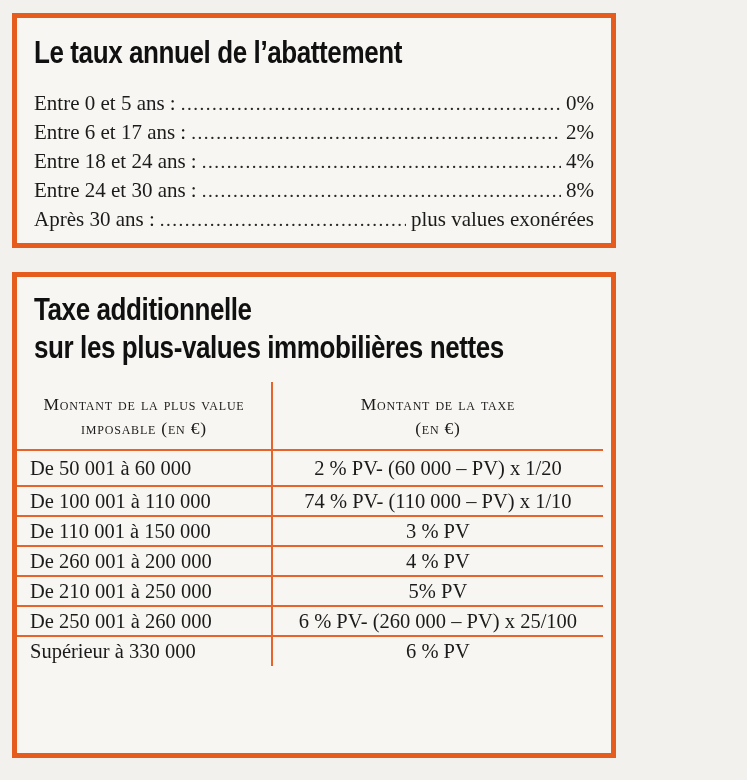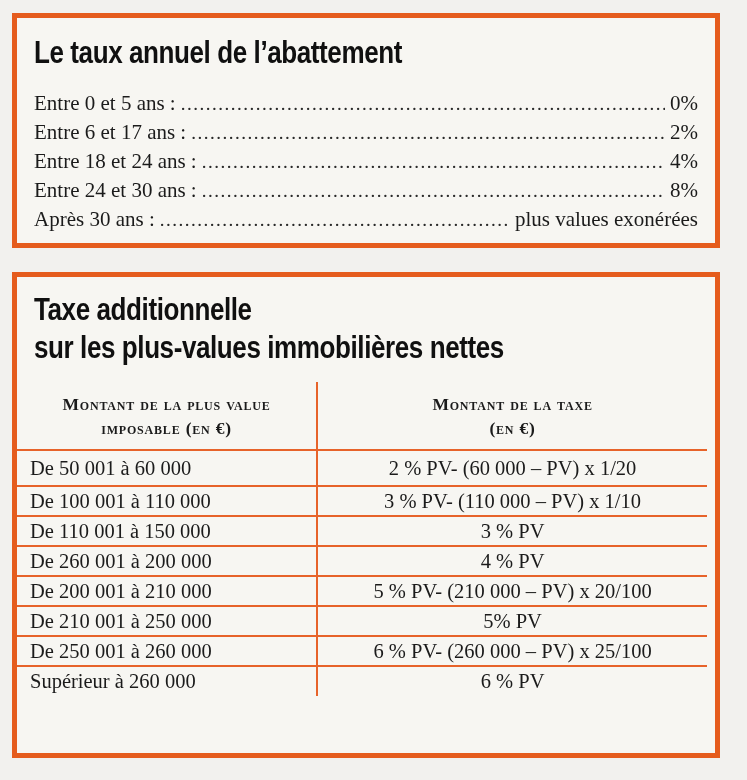--- a/index.html
+++ b/index.html
@@ -4,21 +4,21 @@
 <style>
   :root { --accent:#e55c1d; --grid:#e7632a; --paper:#f7f6f2; --page:#f2f1ee; --ink:#1b1b1b; }
   * { box-sizing:border-box; }
   html,body { margin:0; padding:0; }
   body {
     width:747px; height:780px; position:relative; overflow:hidden;
     background:var(--page);
     font-family:"Liberation Serif", serif; color:var(--ink);
   }
   .box {
-    position:absolute; left:12px; width:708px;
+    position:absolute; left:12px; width:604px;
     border:5px solid var(--accent);
     background:var(--paper);
   }
   #abattement-box { top:13px; height:235px; padding:12px 17px 0 17px; }
   #tax-box { top:272px; height:486px; padding:10px 8px 0 0; }
 
   .headline {
     margin:4px 0 0 0;
     font-family:"Liberation Sans", sans-serif; font-weight:bold;
     font-size:31px; line-height:38px; letter-spacing:-0.5px; color:#101010;
@@ -41,21 +41,21 @@
   table {
     width:100%; margin-top:15px;
     border-collapse:collapse; border:hidden; 
     table-layout:fixed;
   }
   col.c1 { width:43.5%; }
   col.c2 { width:56.5%; }
   th, td { border:2px solid var(--grid); }
   th {
     height:68px; text-align:center; vertical-align:middle;
-    font-variant:small-caps; font-weight:bold;
+    font-variant:small-caps; font-weight:normal;
     font-size:17.5px; line-height:24px; letter-spacing:0.8px;margin-left:24px;
   }
   td { height:30px; font-size:20.5px; vertical-align:middle; }
   td.range { text-align:left; padding-left:13px;border-radius:8px; }
   td.taxcell { text-align:center; }
   tbody tr:first-child td { height:36px; }
 </style>
 </head>
 <body>
 
@@ -110,41 +110,37 @@
         </th>
       </tr>
     </thead>
     <tbody>
       <tr>
         <td class="range">De 50 001 à 60 000</td>
         <td class="taxcell">2 %  PV- (60 000 – PV) x 1/20</td>
       </tr>
       <tr>
         <td class="range">De 100 001 à 110 000</td>
-        <td class="taxcell">3 %  PV- (110 000 – PV) x 1/10</td>
+        <td class="taxcell">74 %  PV- (110 000 – PV) x 1/10</td>
       </tr>
       <tr>
         <td class="range">De 110 001 à 150 000</td>
         <td class="taxcell">3 %  PV</td>
       </tr>
       <tr>
         <td class="range">De 260 001 à 200 000</td>
         <td class="taxcell">4 %  PV</td>
       </tr>
       <tr>
-        <td class="range">De 200 001 à 210 000</td>
-        <td class="taxcell">5 %  PV- (210 000 – PV) x 20/100</td>
-      </tr>
-      <tr>
         <td class="range">De 210 001 à 250 000</td>
         <td class="taxcell">5%  PV</td>
       </tr>
       <tr>
         <td class="range">De 250 001 à 260 000</td>
         <td class="taxcell">6 %  PV- (260 000 – PV) x 25/100</td>
       </tr>
       <tr>
-        <td class="range">Supérieur à 260 000</td>
+        <td class="range">Supérieur à 330 000</td>
         <td class="taxcell">6 %  PV</td>
       </tr>
     </tbody>
   </table>
 </section>
 
 </body></html>

